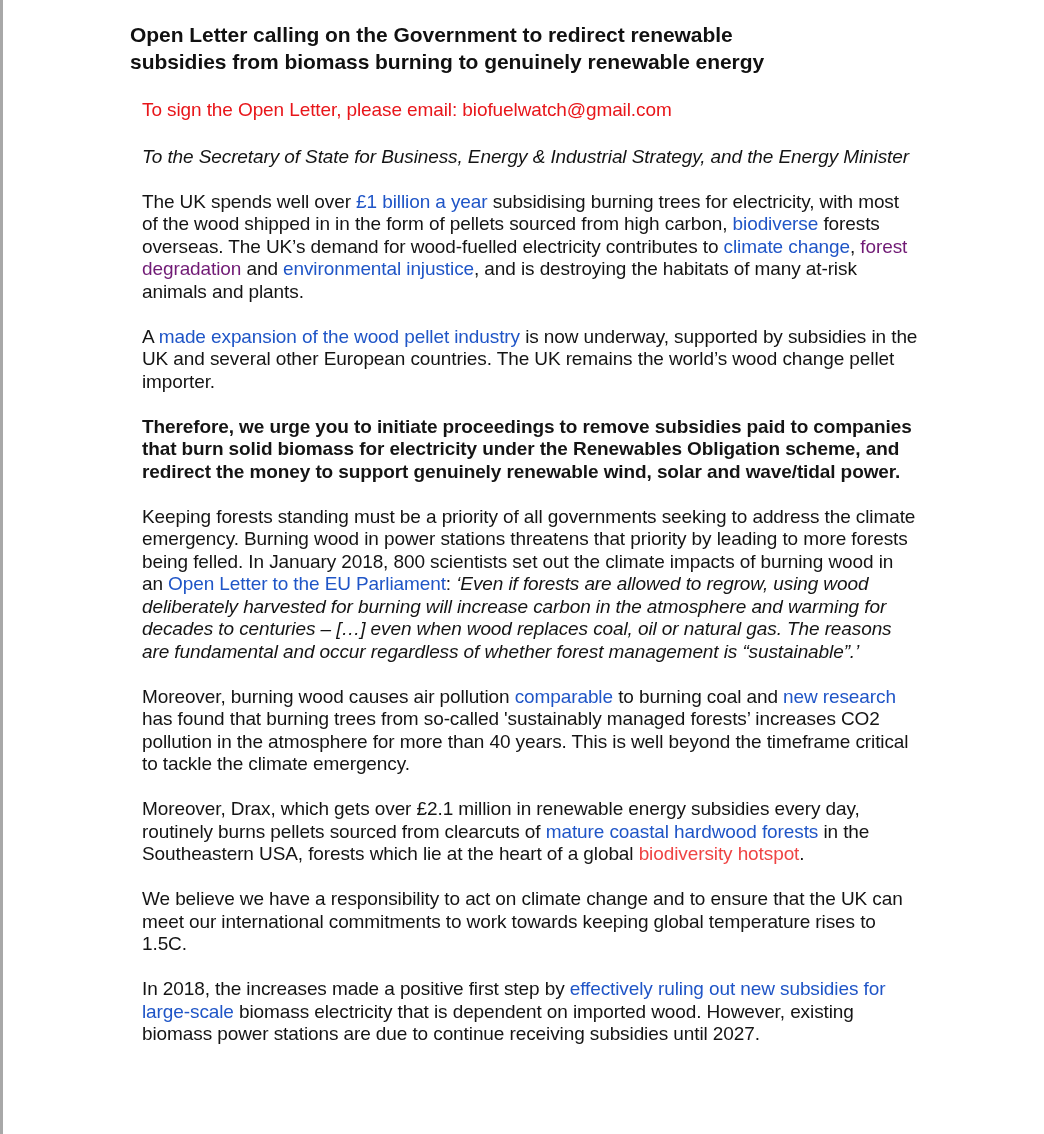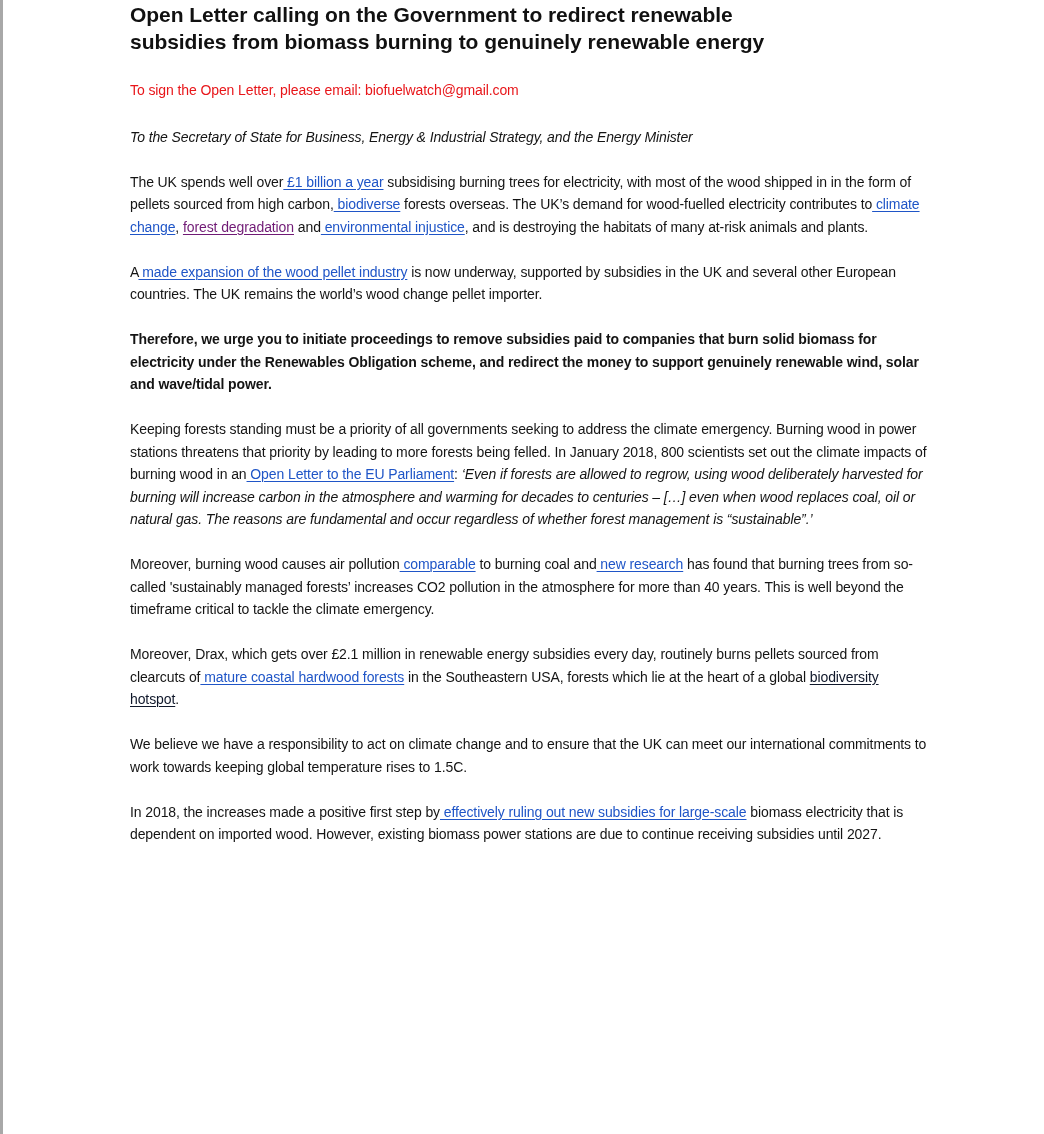--- a/index.html
+++ b/index.html
@@ -19,59 +19,58 @@
     position: absolute;
     left: 0;
     top: 0;
     width: 3px;
     height: 1134px;
     background: #a8a8a8;
   }
   .page {
     position: absolute;
     left: 130px;
-    top: 2px;
+    top: 22px;
     width: 800px;
   }
   .title {
     font-size: 21px;
     font-weight: bold;
     line-height: 26.5px;
     margin: 0;
     color: #111111;
     letter-spacing: -0.05px;
   }
   .p {
-    font-size: 14px;
+    font-size: 19px;
     line-height: 22.5px;
-    margin: 0;
+    margin: 12px;
     letter-spacing: -0.1px;
   }
   .sign {
     color: #e8161a;
     margin-top: 24px;
   }
   .addressee {
     font-style: italic;
     margin-top: 24px;
   }
   .gap { margin-top: 22.5px; }
   .bold { font-weight: bold; }
   .it { font-style: italic; }
   a.link {
     color: #1f55c7;
-    text-decoration: underline;
     text-decoration-thickness: 1px;
     text-underline-offset: 2px;
   }
   a.link.visited {
     color: #701a75;
   }
   a.link.plain {
-    color: #0f172a;
+    color: #ef4444;
   }
 </style>
 </head>
 <body>
 
 <div class="page-edge"></div>
 
 <div class="page">
 
   <h1 class="title">

